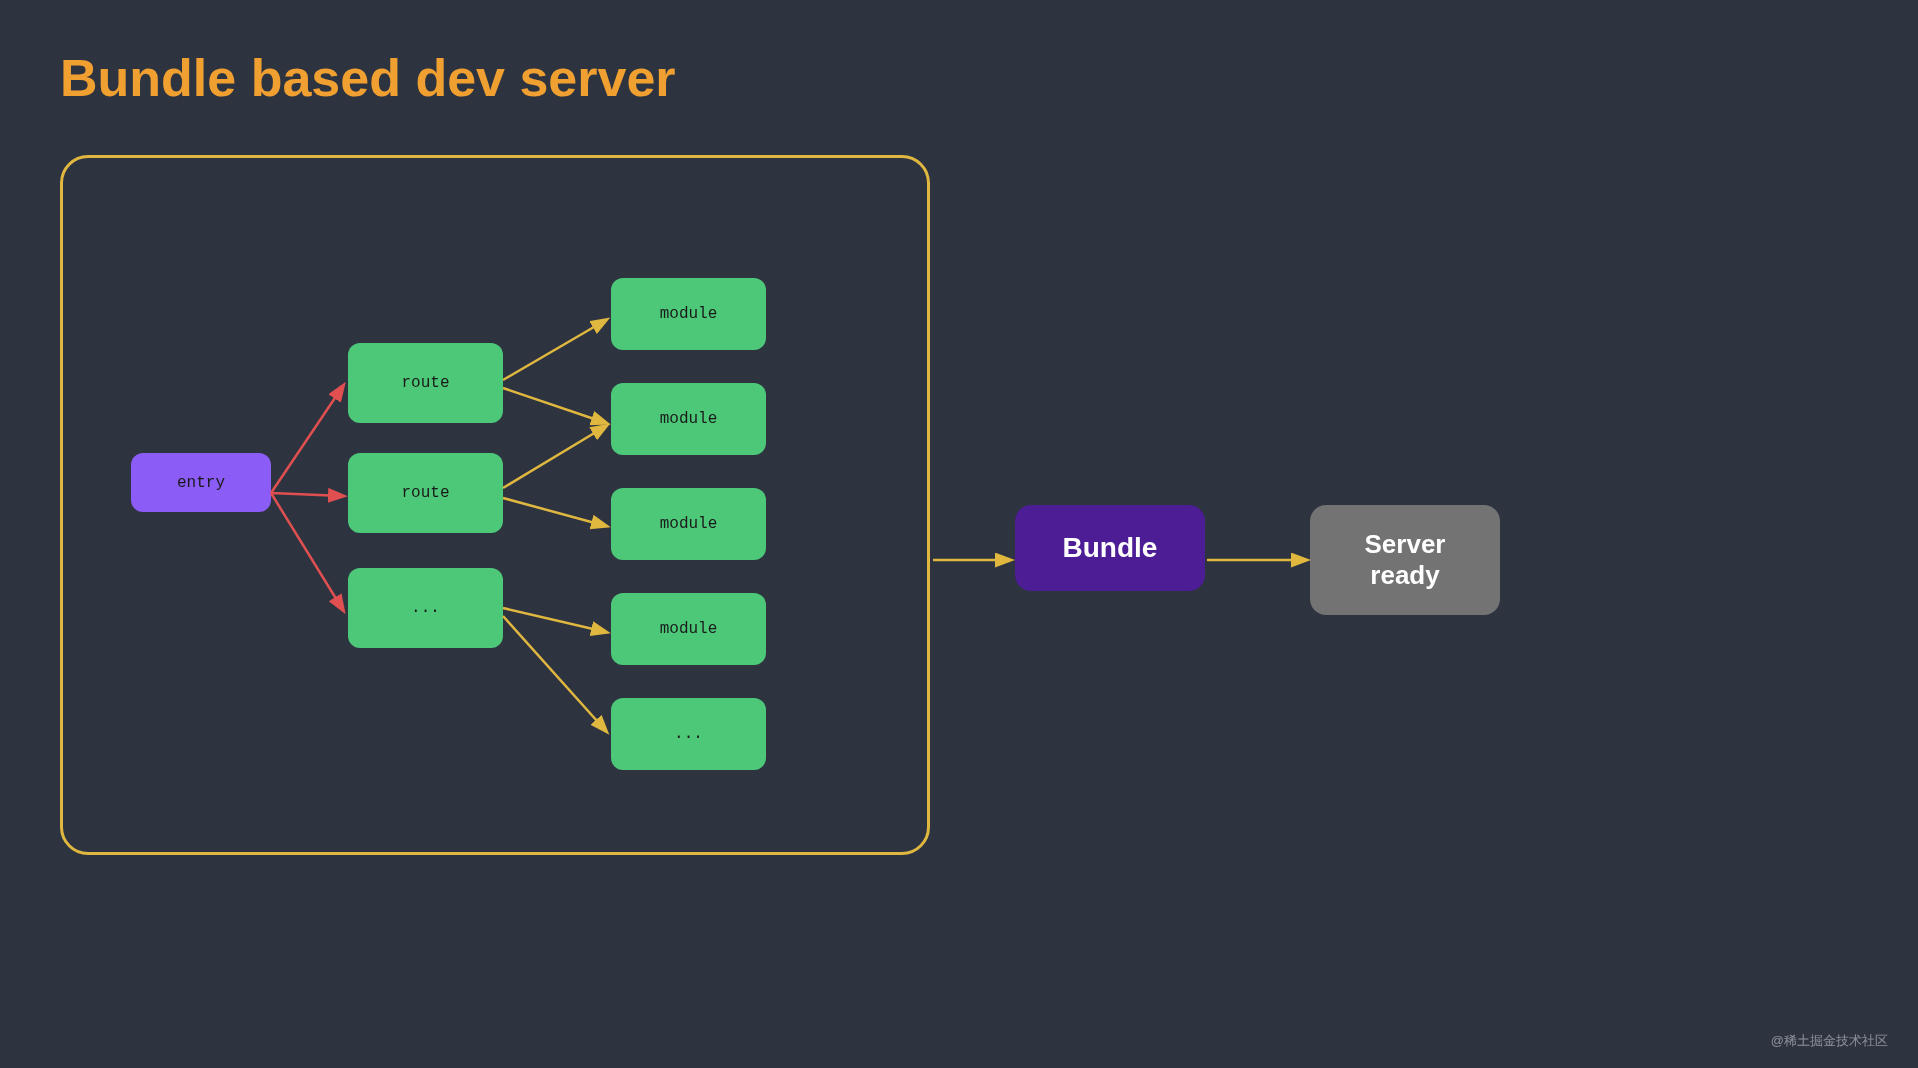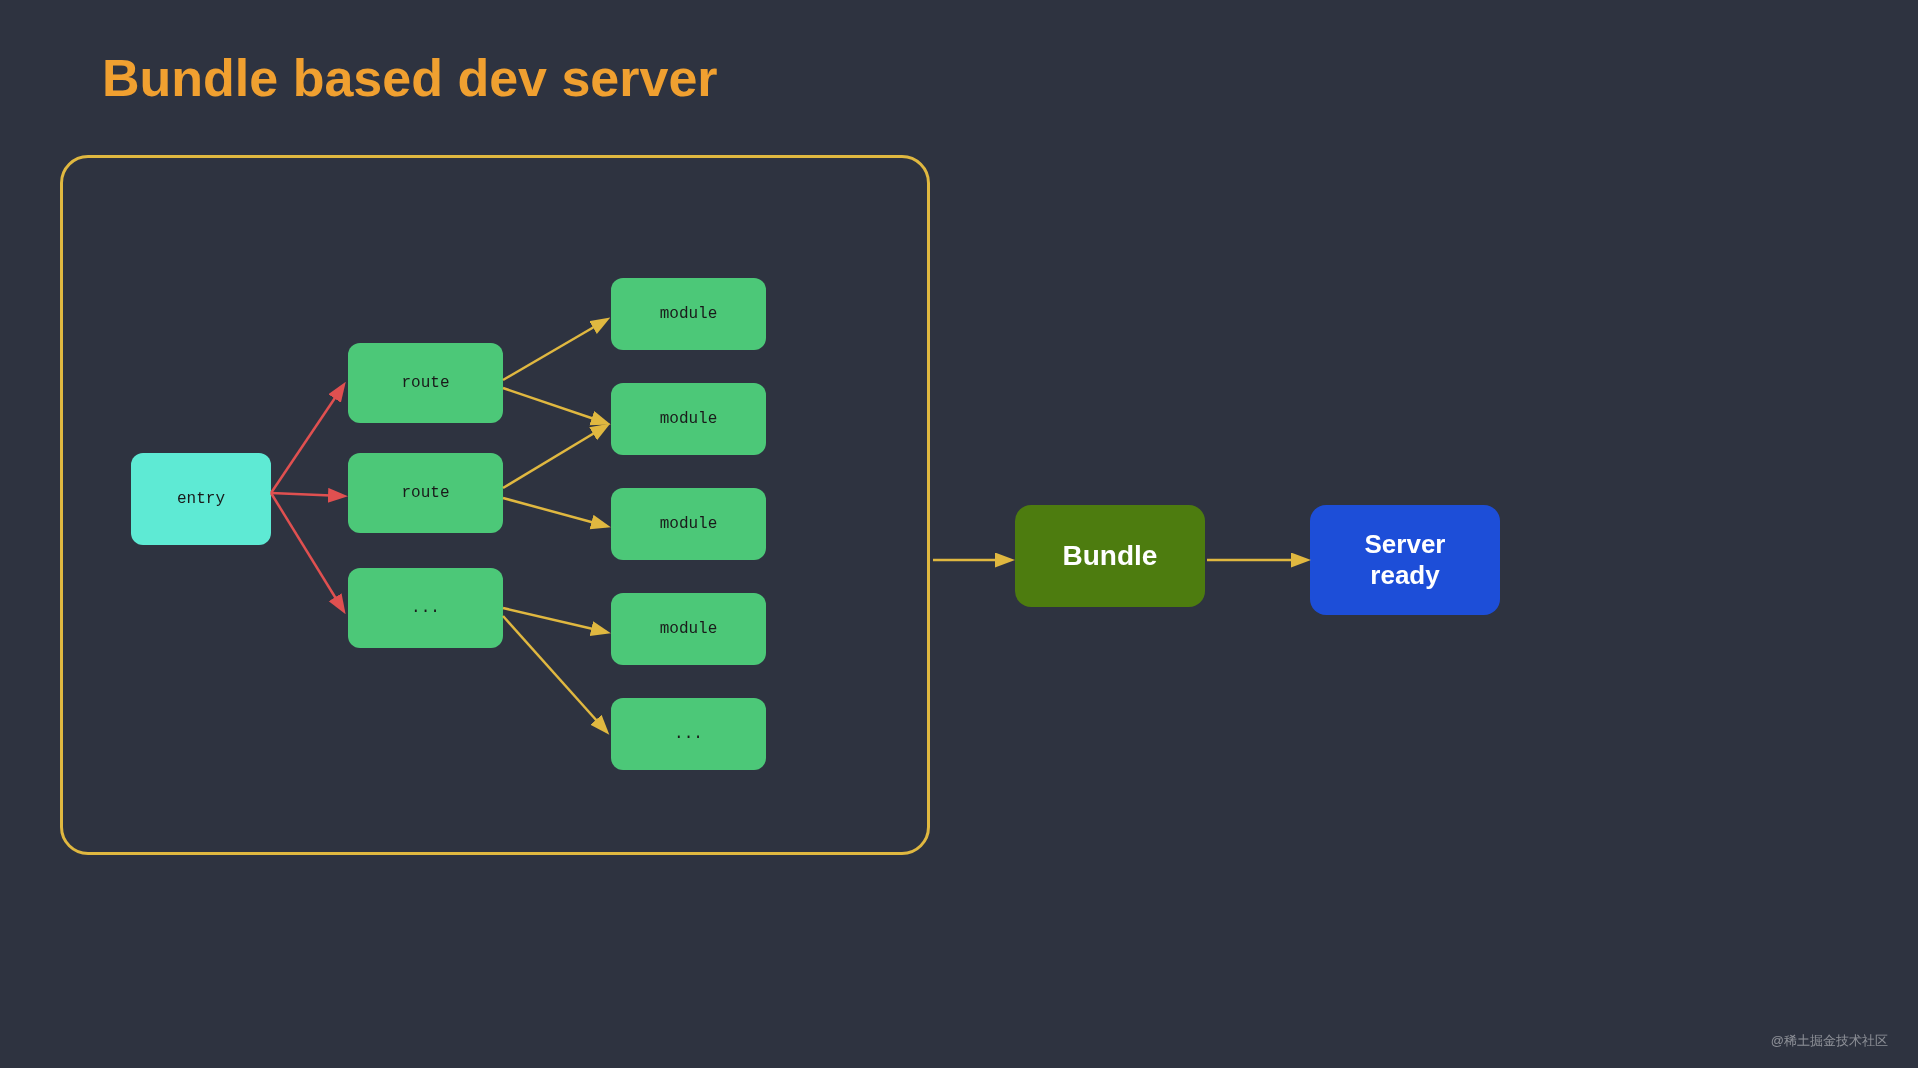--- a/index.html
+++ b/index.html
@@ -14,21 +14,20 @@
     }
 
     .title {
       position: absolute;
       top: 48px;
       left: 60px;
       font-family: Arial, sans-serif;
       font-size: 52px;
       font-weight: 700;
       color: #f0a030;
-      margin-left: 42px;
     }
 
     .diagram-container {
       position: absolute;
       top: 155px;
       left: 60px;
       width: 870px;
       height: 700px;
       border: 3px solid #e0b840;
       border-radius: 28px;
@@ -40,23 +39,23 @@
       border-radius: 12px;
       display: flex;
       align-items: center;
       justify-content: center;
       font-size: 16px;
       font-weight: 500;
       color: #1a1a1a;
     }
 
     .node-entry {
-      background-color: #5eead4;
+      background-color: #8b5cf6;
       width: 140px;
-      height: 92px;
+      height: 59px;
       left: 68px;
       top: 295px;
     }
 
     .node-route1 {
       background-color: #4cc878;
       width: 155px;
       height: 80px;
       left: 285px;
       top: 185px;
@@ -124,39 +123,39 @@
       top: 0;
       left: 0;
       width: 100%;
       height: 100%;
       pointer-events: none;
     }
 
     
     .node-bundle {
       position: absolute;
-      background-color: #4d7c0f;
+      background-color: #4c1d95;
       border-radius: 16px;
       width: 190px;
-      height: 102px;
+      height: 86px;
       display: flex;
       align-items: center;
       justify-content: center;
       font-family: Arial, sans-serif;
       font-size: 28px;
       font-weight: 700;
       color: white;
       top: 505px;
       left: 1015px;
     }
 
     
     .node-server-ready {
       position: absolute;
-      background-color: #1d4ed8;
+      background-color: #737373;
       border-radius: 16px;
       width: 190px;
       height: 110px;
       display: flex;
       align-items: center;
       justify-content: center;
       font-family: Arial, sans-serif;
       font-size: 26px;
       font-weight: 700;
       color: white;

